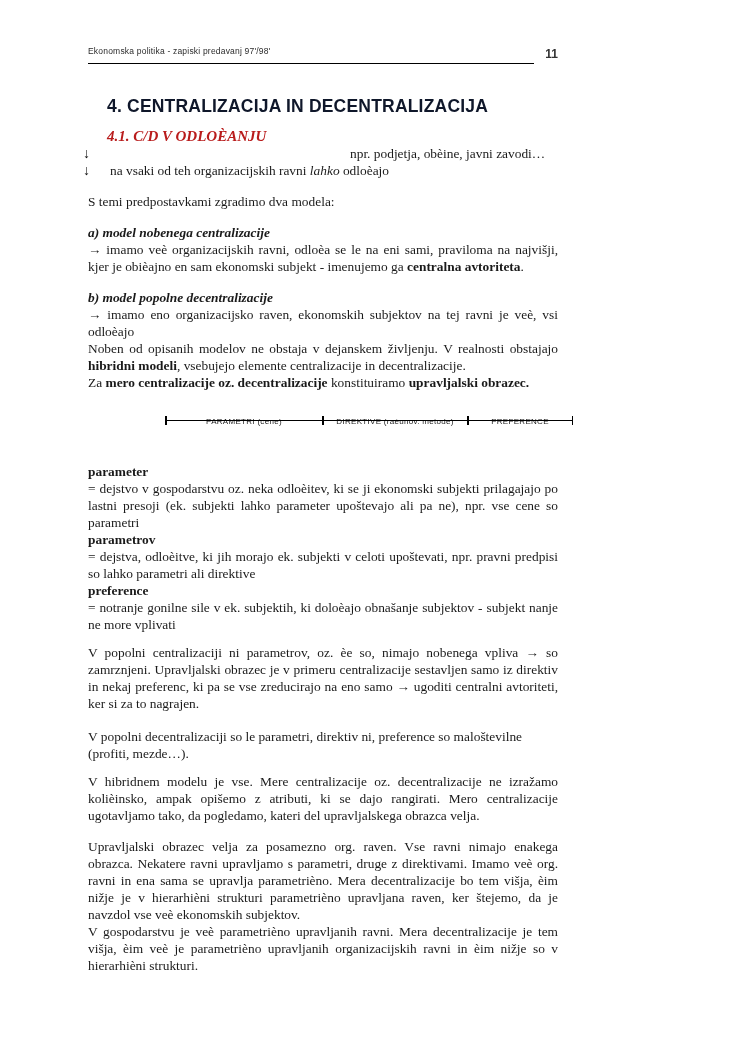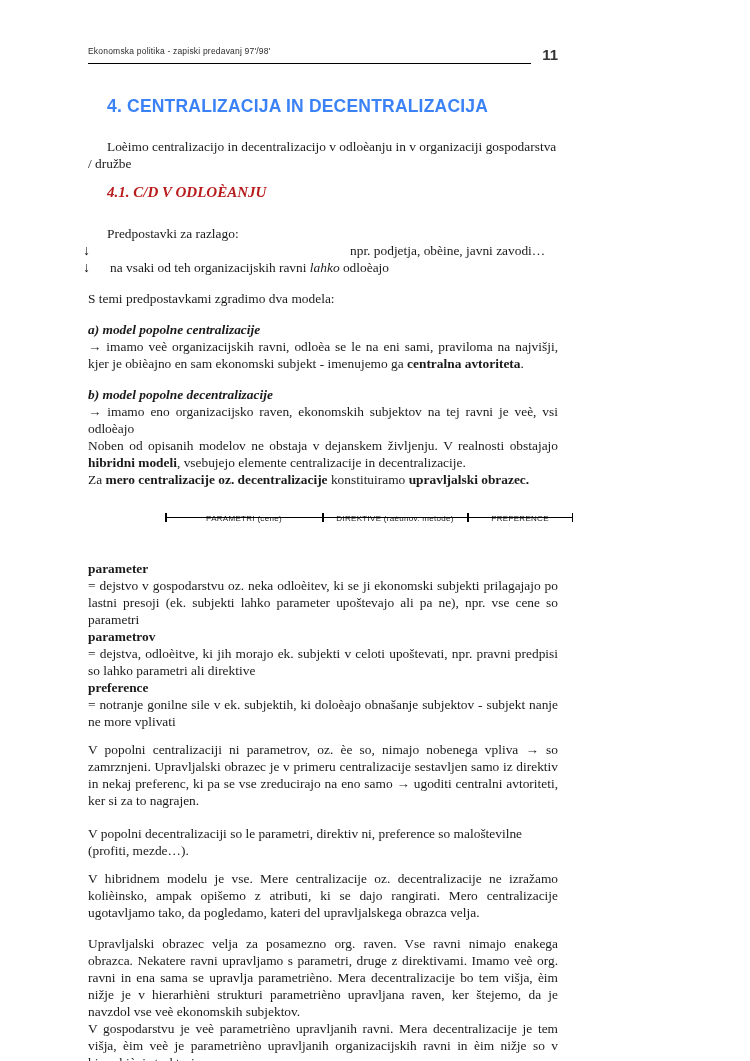--- a/index.html
+++ b/index.html
@@ -24,29 +24,29 @@
     width: 552px;
     border-bottom: 1.5px solid #000;
     padding-bottom: 3px;
   }
   .header-text {
     font-family: "Liberation Sans", sans-serif;
     font-size: 8.5px; color: #2b2b2b; letter-spacing: 0.2px;
   }
   .page-number {
     font-family: "Liberation Sans", sans-serif;
-    font-size: 15px; color: #333;
+    font-size: 12px; color: #333;
     margin-left: 11px; padding-bottom: 1px; font-weight: bold;
   }
   
   .title {
     margin: 32px 0 0 19px;
     font-family: "Liberation Sans", sans-serif;
     font-weight: bold; font-size: 17.5px; line-height: 20px;
-    letter-spacing: 0.2px; color: #3b82f6;
+    letter-spacing: 0.2px; color: #0f172a;
   }
   .subheading {
     margin: 11px 0 0 19px;
     font-size: 15px; line-height: 18px;
     font-weight: bold; font-style: italic; color: #b91c1c;
   }
   
   p, .para, .bullet, .model-block, .defs, .diagram { margin: 0; }
   .indent { text-indent: 19px; }
   .mt-intro { margin-top: 22px; }
@@ -92,44 +92,42 @@
 
   <div class="header">
     <div class="header-left">
       <span class="header-text">Ekonomska politika - zapiski predavanj 97'/98'</span>
     </div>
     <span class="page-number">11</span>
   </div>
 
   <div class="title">4. CENTRALIZACIJA IN DECENTRALIZACIJA</div>
 
-  <p class="indent mt-intro">Loèimo centralizacijo in decentralizacijo v odloèanju in v organizaciji gospodarstva / družbe</p>
 
   <div class="subheading">4.1. C/D V ODLOÈANJU</div>
 
-  <p class="indent mt-lead">Predpostavki za razlago:</p>
 
   <div class="bullet">
     <span class="arrow-down">↓</span>
     <div class="bullet-body">
       <div class="bullet-cont">npr. podjetja, obèine, javni zavodi…</div>
     </div>
   </div>
 
   <div class="bullet">
     <span class="arrow-down">↓</span>
     <div class="bullet-body">
       <div><span>na vsaki od teh organizacijskih ravni </span><span class="i">lahko</span><span> odloèajo</span></div>
     </div>
   </div>
 
   <p class="mt-md">S temi predpostavkami zgradimo dva modela:</p>
 
   <div class="model-block mt-md">
-    <div class="b i">a)  model popolne centralizacije</div>
+    <div class="b i">a)  model nobenega centralizacije</div>
     <div class="justify"><span>→ imamo veè organizacijskih ravni, odloèa se le na eni sami, praviloma na najvišji, kjer je obièajno en sam ekonomski subjekt - imenujemo ga </span><span class="b">centralna avtoriteta</span><span>.</span></div>
   </div>
 
   <div class="model-block mt-md">
     <div class="b i">b) model popolne decentralizacije</div>
     <div class="justify"><span>→ imamo eno organizacijsko raven, ekonomskih subjektov na tej ravni je veè, vsi odloèajo</span><br><span>Noben od opisanih modelov ne obstaja v dejanskem življenju. V realnosti obstajajo </span><span class="b">hibridni modeli</span><span>, vsebujejo elemente centralizacije in decentralizacije.</span><br><span>Za </span><span class="b">mero centralizacije oz. decentralizacije</span><span> konstituiramo </span><span class="b">upravljalski obrazec.</span></div>
   </div>
 
   <div class="diagram">
     <span class="dlabel" style="left:156px">PARAMETRI  (cene)</span>

